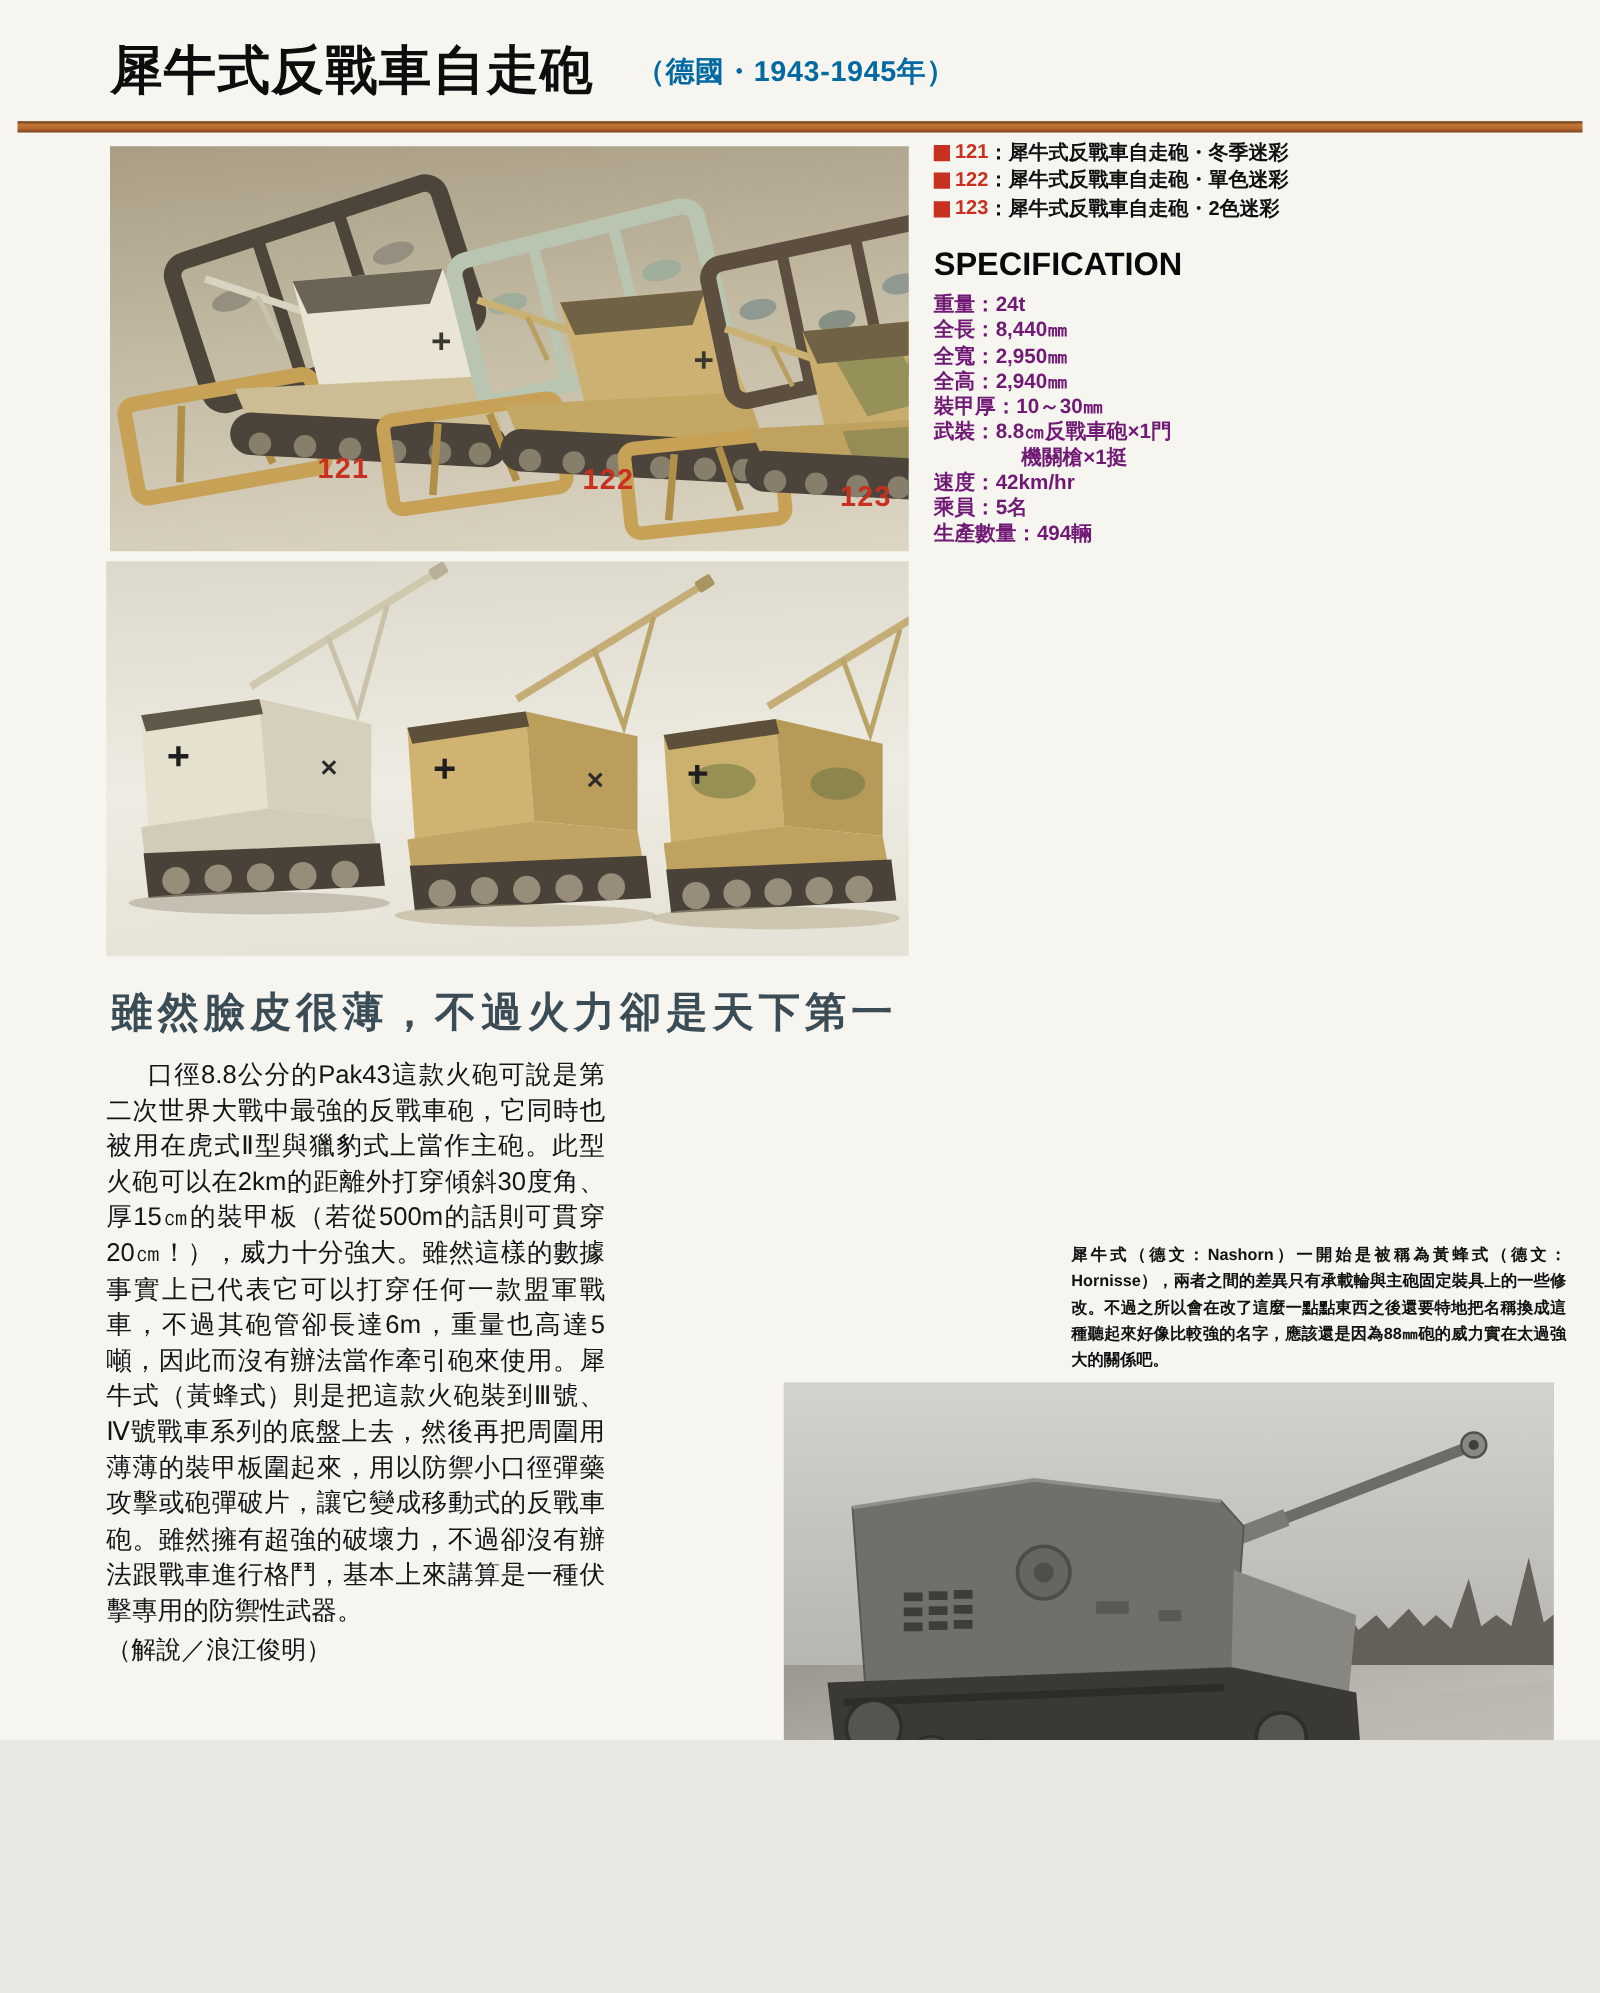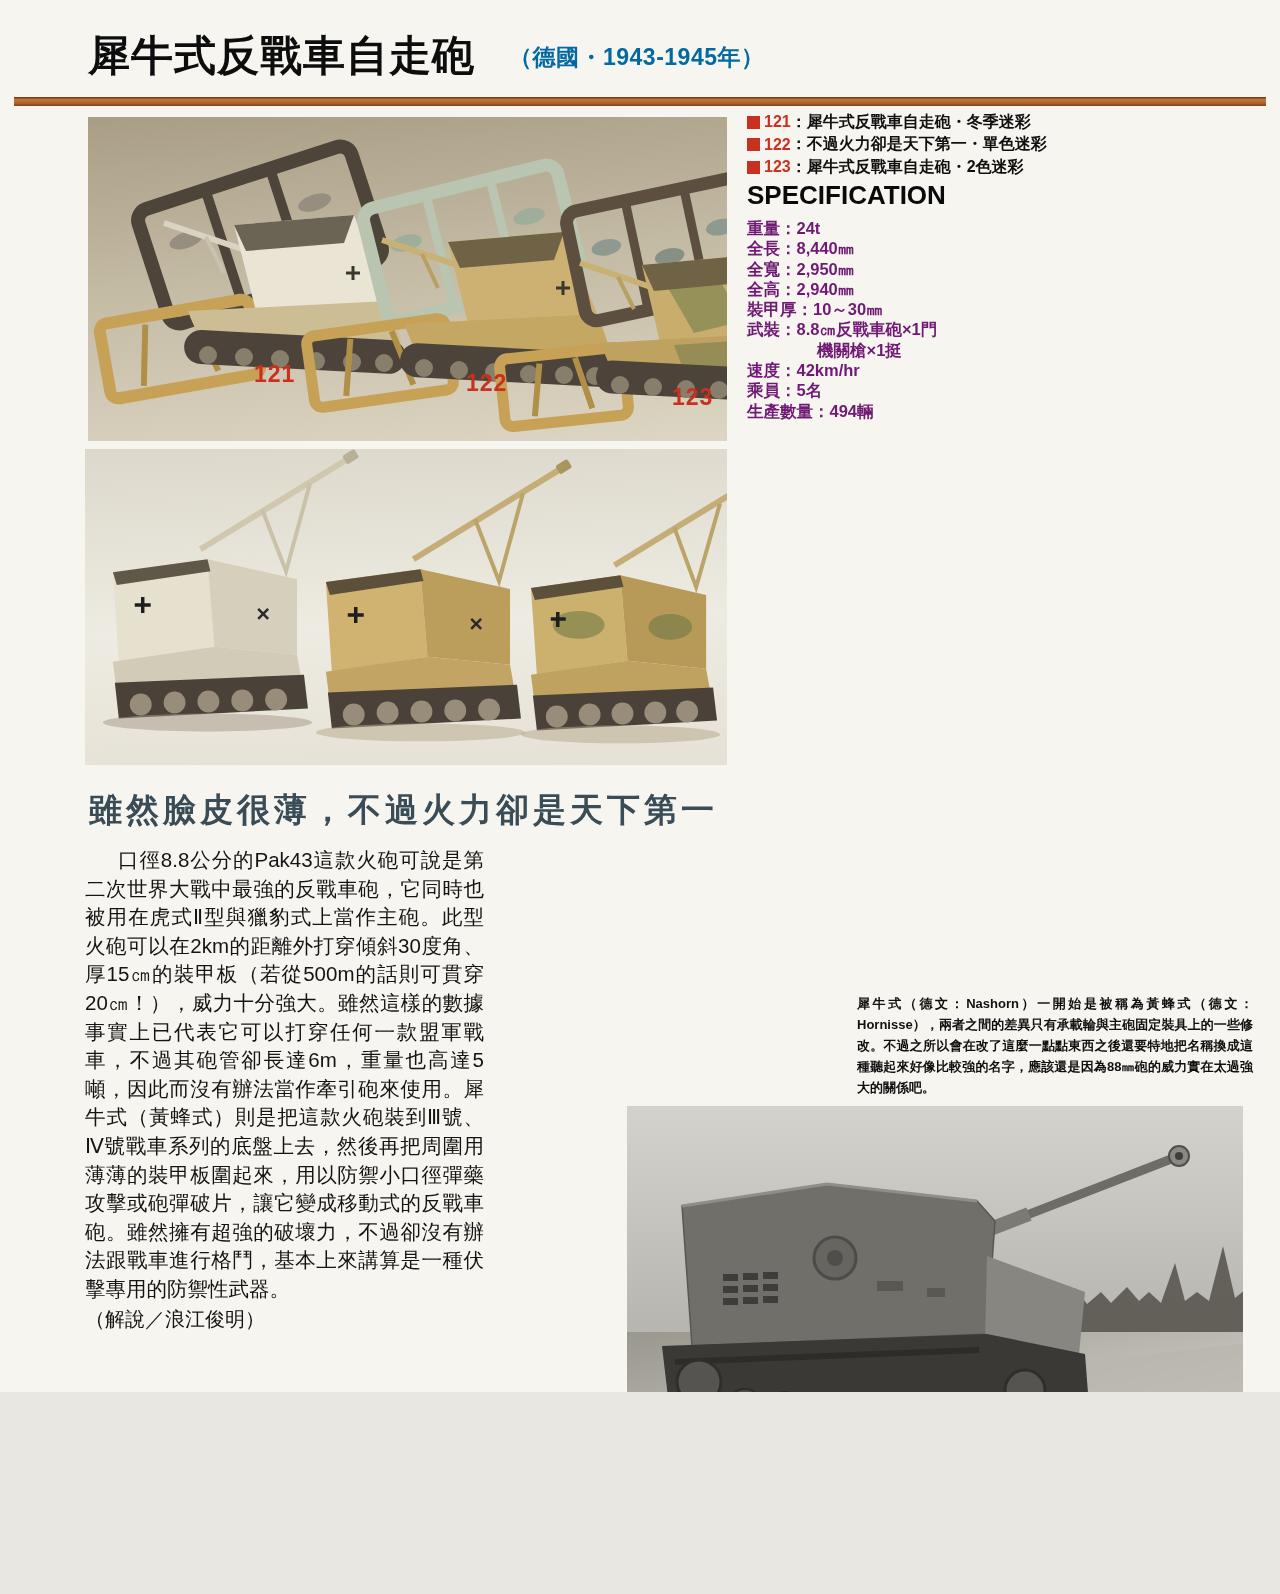--- a/index.html
+++ b/index.html
@@ -24,21 +24,21 @@
     background:linear-gradient(178deg,#dcd8cb 0%,#eeebe2 55%,#e5e1d6 100%);}
   .bw{left:627px;top:1106px;width:616px;height:364px;background:#c6c4bf;}
   .pnum{position:absolute;color:var(--accent-red,#c8301f);font-size:23px;font-weight:700;letter-spacing:1px;}
   .n1{left:166px;top:244px;} .n2{left:378px;top:253px;} .n3{left:584px;top:267px;}
   
   .items{position:absolute;left:747px;top:111px;}
   .item{display:flex;align-items:center;height:22.5px;font-size:16px;font-weight:700;white-space:nowrap;}
   .sq{width:13px;height:13px;background:var(--accent-red,#c8301f);margin-right:4px;flex:none;}
   .inum{color:var(--accent-red,#c8301f);}
   .ilabel{color:#101010;}
-  .spec{position:absolute;left:747px;top:180px;width:380px;}
+  .spec{position:absolute;left:747px;top:196px;width:380px;}
   .spec h2{margin:0 0 7px;font-size:26px;font-weight:900;letter-spacing:0;color:#0a0a0a;}
   .spec .row{font-size:16.5px;font-weight:700;line-height:20.3px;color:#701a75;white-space:nowrap;}
   .spec .row.indent{padding-left:70px;}
   
   .headline{position:absolute;left:85px;top:784px;margin:4px;font-size:33px;font-weight:700;
     letter-spacing:4px;color:var(--heading-teal,#3a4d57);white-space:nowrap;}
   .bodywrap{position:absolute;left:85px;top:846px;width:399px;}
   .bodytext{margin:0;font-size:20.5px;line-height:28.6px;text-align:justify;color:#141414;text-indent:33px;}
   .byline{margin:2px 0 4px;font-size:20px;color:#141414;}
   
@@ -223,21 +223,21 @@
 
   <div class="items">
     <div class="item">
       <span class="sq"></span>
       <span class="inum">121</span>
       <span class="ilabel">：犀牛式反戰車自走砲・冬季迷彩</span>
     </div>
     <div class="item">
       <span class="sq"></span>
       <span class="inum">122</span>
-      <span class="ilabel">：不過火力卻是天下第一・單色迷彩</span>
+      <span class="ilabel">：犀牛式反戰車自走砲・單色迷彩</span>
     </div>
     <div class="item">
       <span class="sq"></span>
       <span class="inum">123</span>
       <span class="ilabel">：犀牛式反戰車自走砲・2色迷彩</span>
     </div>
   </div>
 
   <section class="spec">
     <h2>SPECIFICATION</h2>

